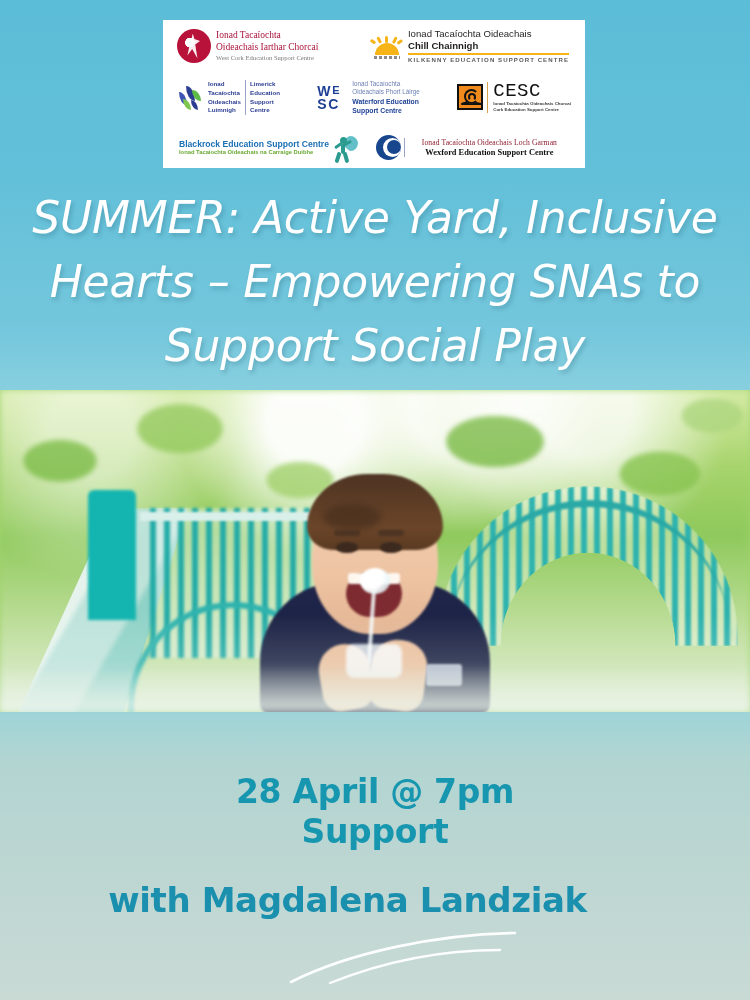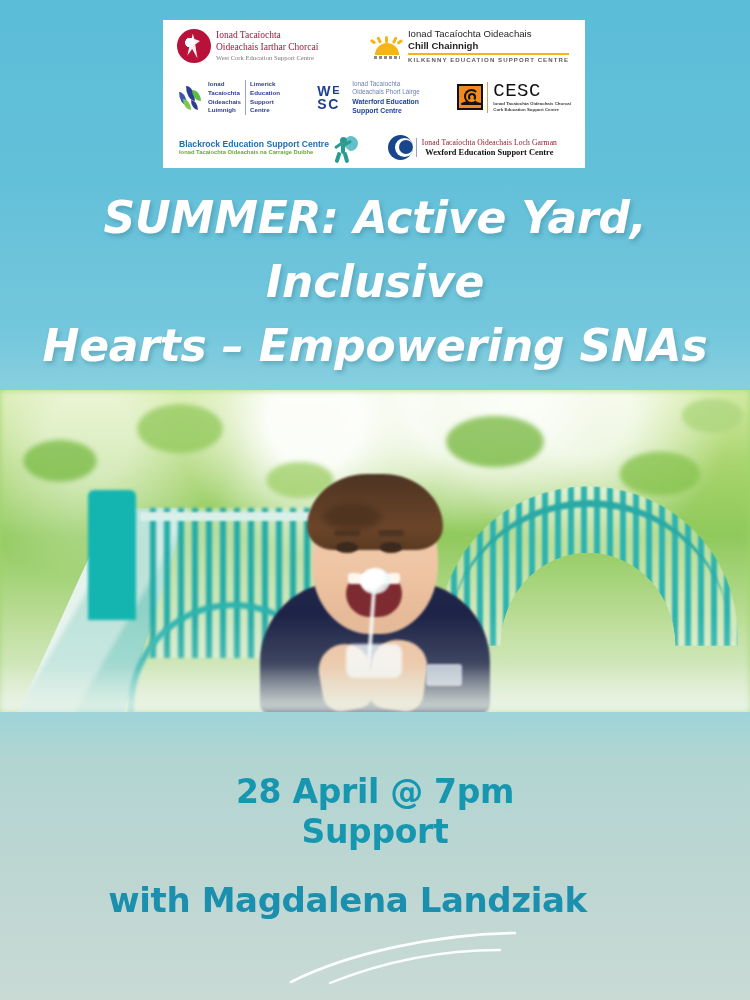--- a/index.html
+++ b/index.html
@@ -103,31 +103,31 @@
   .br-body{ position:absolute; left:3px; top:5px; width:16px; height:20px;}
   .br-body i{ position:absolute; background:#2b9b8f; border-radius:2px; display:block;}
 
   
   .wx-mark{ width:25px; height:25px; border-radius:50%; background:#17468c; flex:none;
      position:relative; overflow:hidden;}
   .wx-mark::after{content:""; position:absolute; left:7px; top:3px; width:19px; height:19px;
      border-radius:50%; background:#ffffff;}
   .wx-mark::before{content:""; position:absolute; left:11px; top:5.5px; width:14px; height:14px;
      border-radius:50%; background:#17468c; z-index:2;}
-  .wx-right{ padding-left:5px; border-left:1.5px solid #9aa4c9;}
+  .wx-right{ padding-left:17px; border-left:1.5px solid #9aa4c9;}
   .wx-t1{ font-family:"Liberation Serif",serif; font-size:7.6px; color:#8c1a2b; letter-spacing:.1px;}
   .wx-t2{ font-family:"Liberation Serif",serif; font-size:8.4px; font-weight:700; color:#111; text-align:center; margin-top:1px;}
 
   
   .title{
     position:absolute; left:0; top:186px; width:750px;
     text-align:center;
     color:#ffffff;
     font-family:"DejaVu Sans", sans-serif;
-    font-weight:bold;
+    font-weight:normal;
     font-style:italic;
     font-size:44px;
     line-height:64px;
     letter-spacing:-0.2px;
     text-shadow:2px 3px 4px rgba(40,100,120,.30);
     padding:0 18px;
   }
 
   
   .photo{

